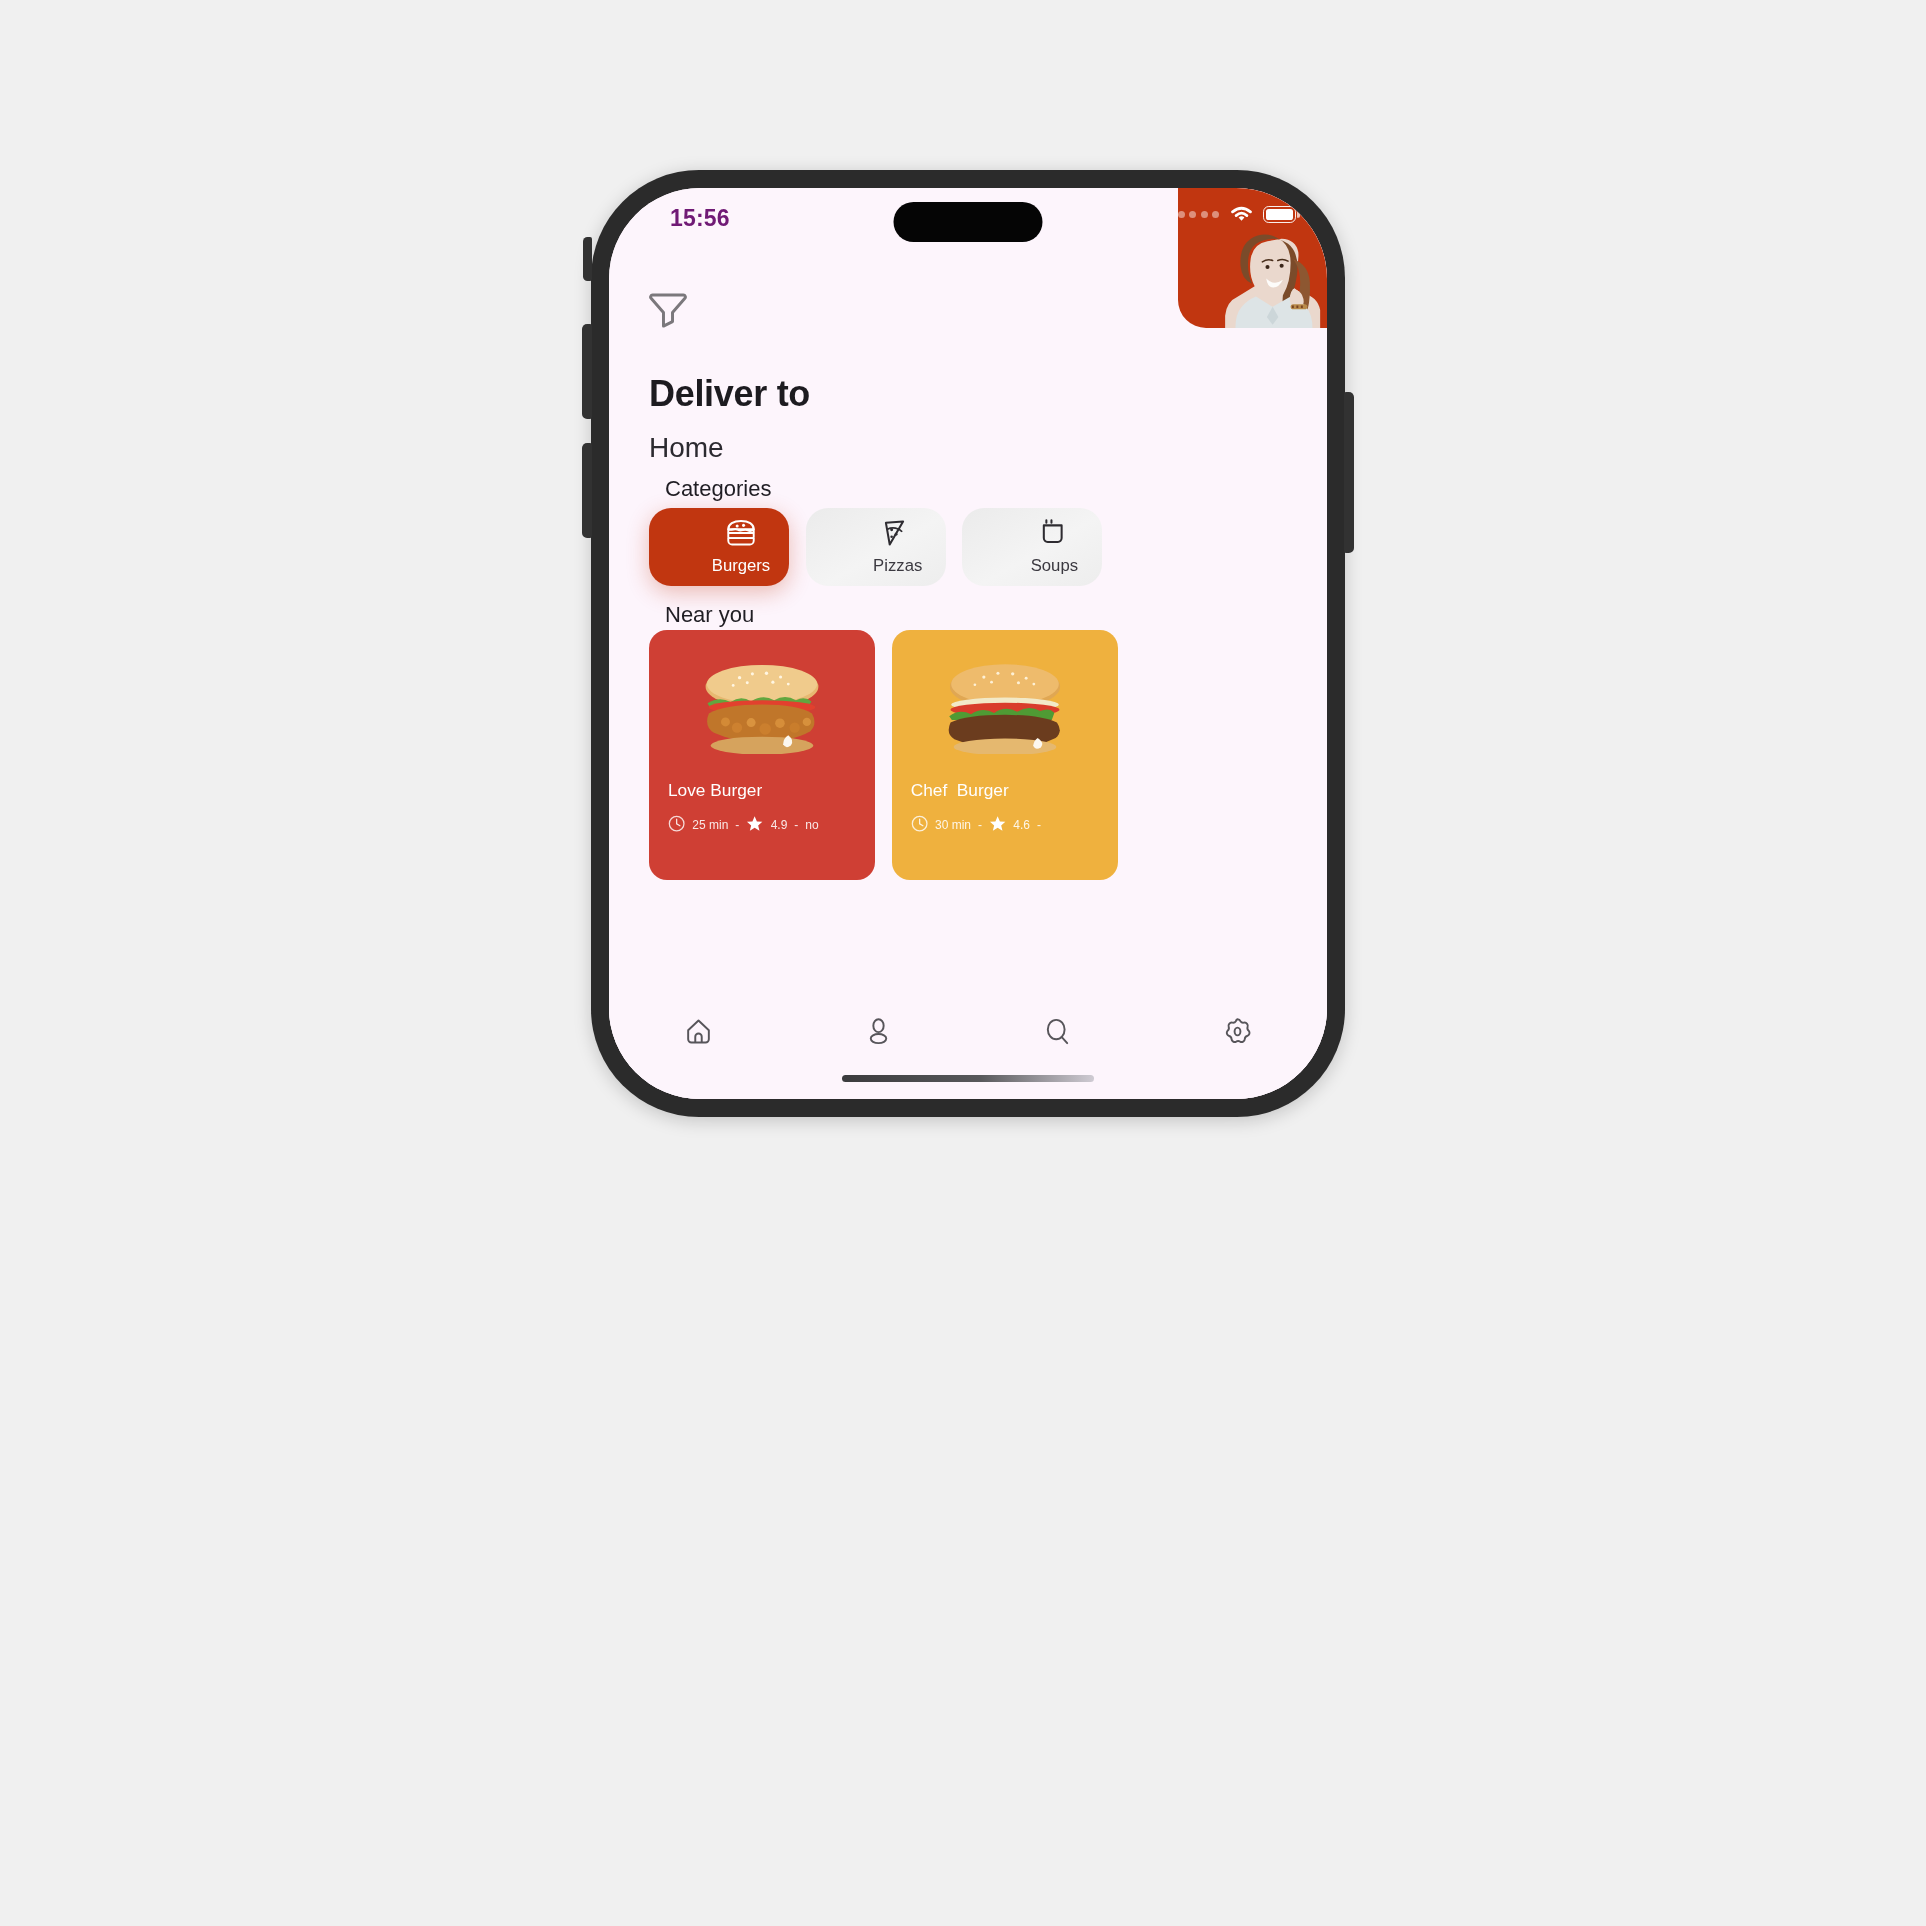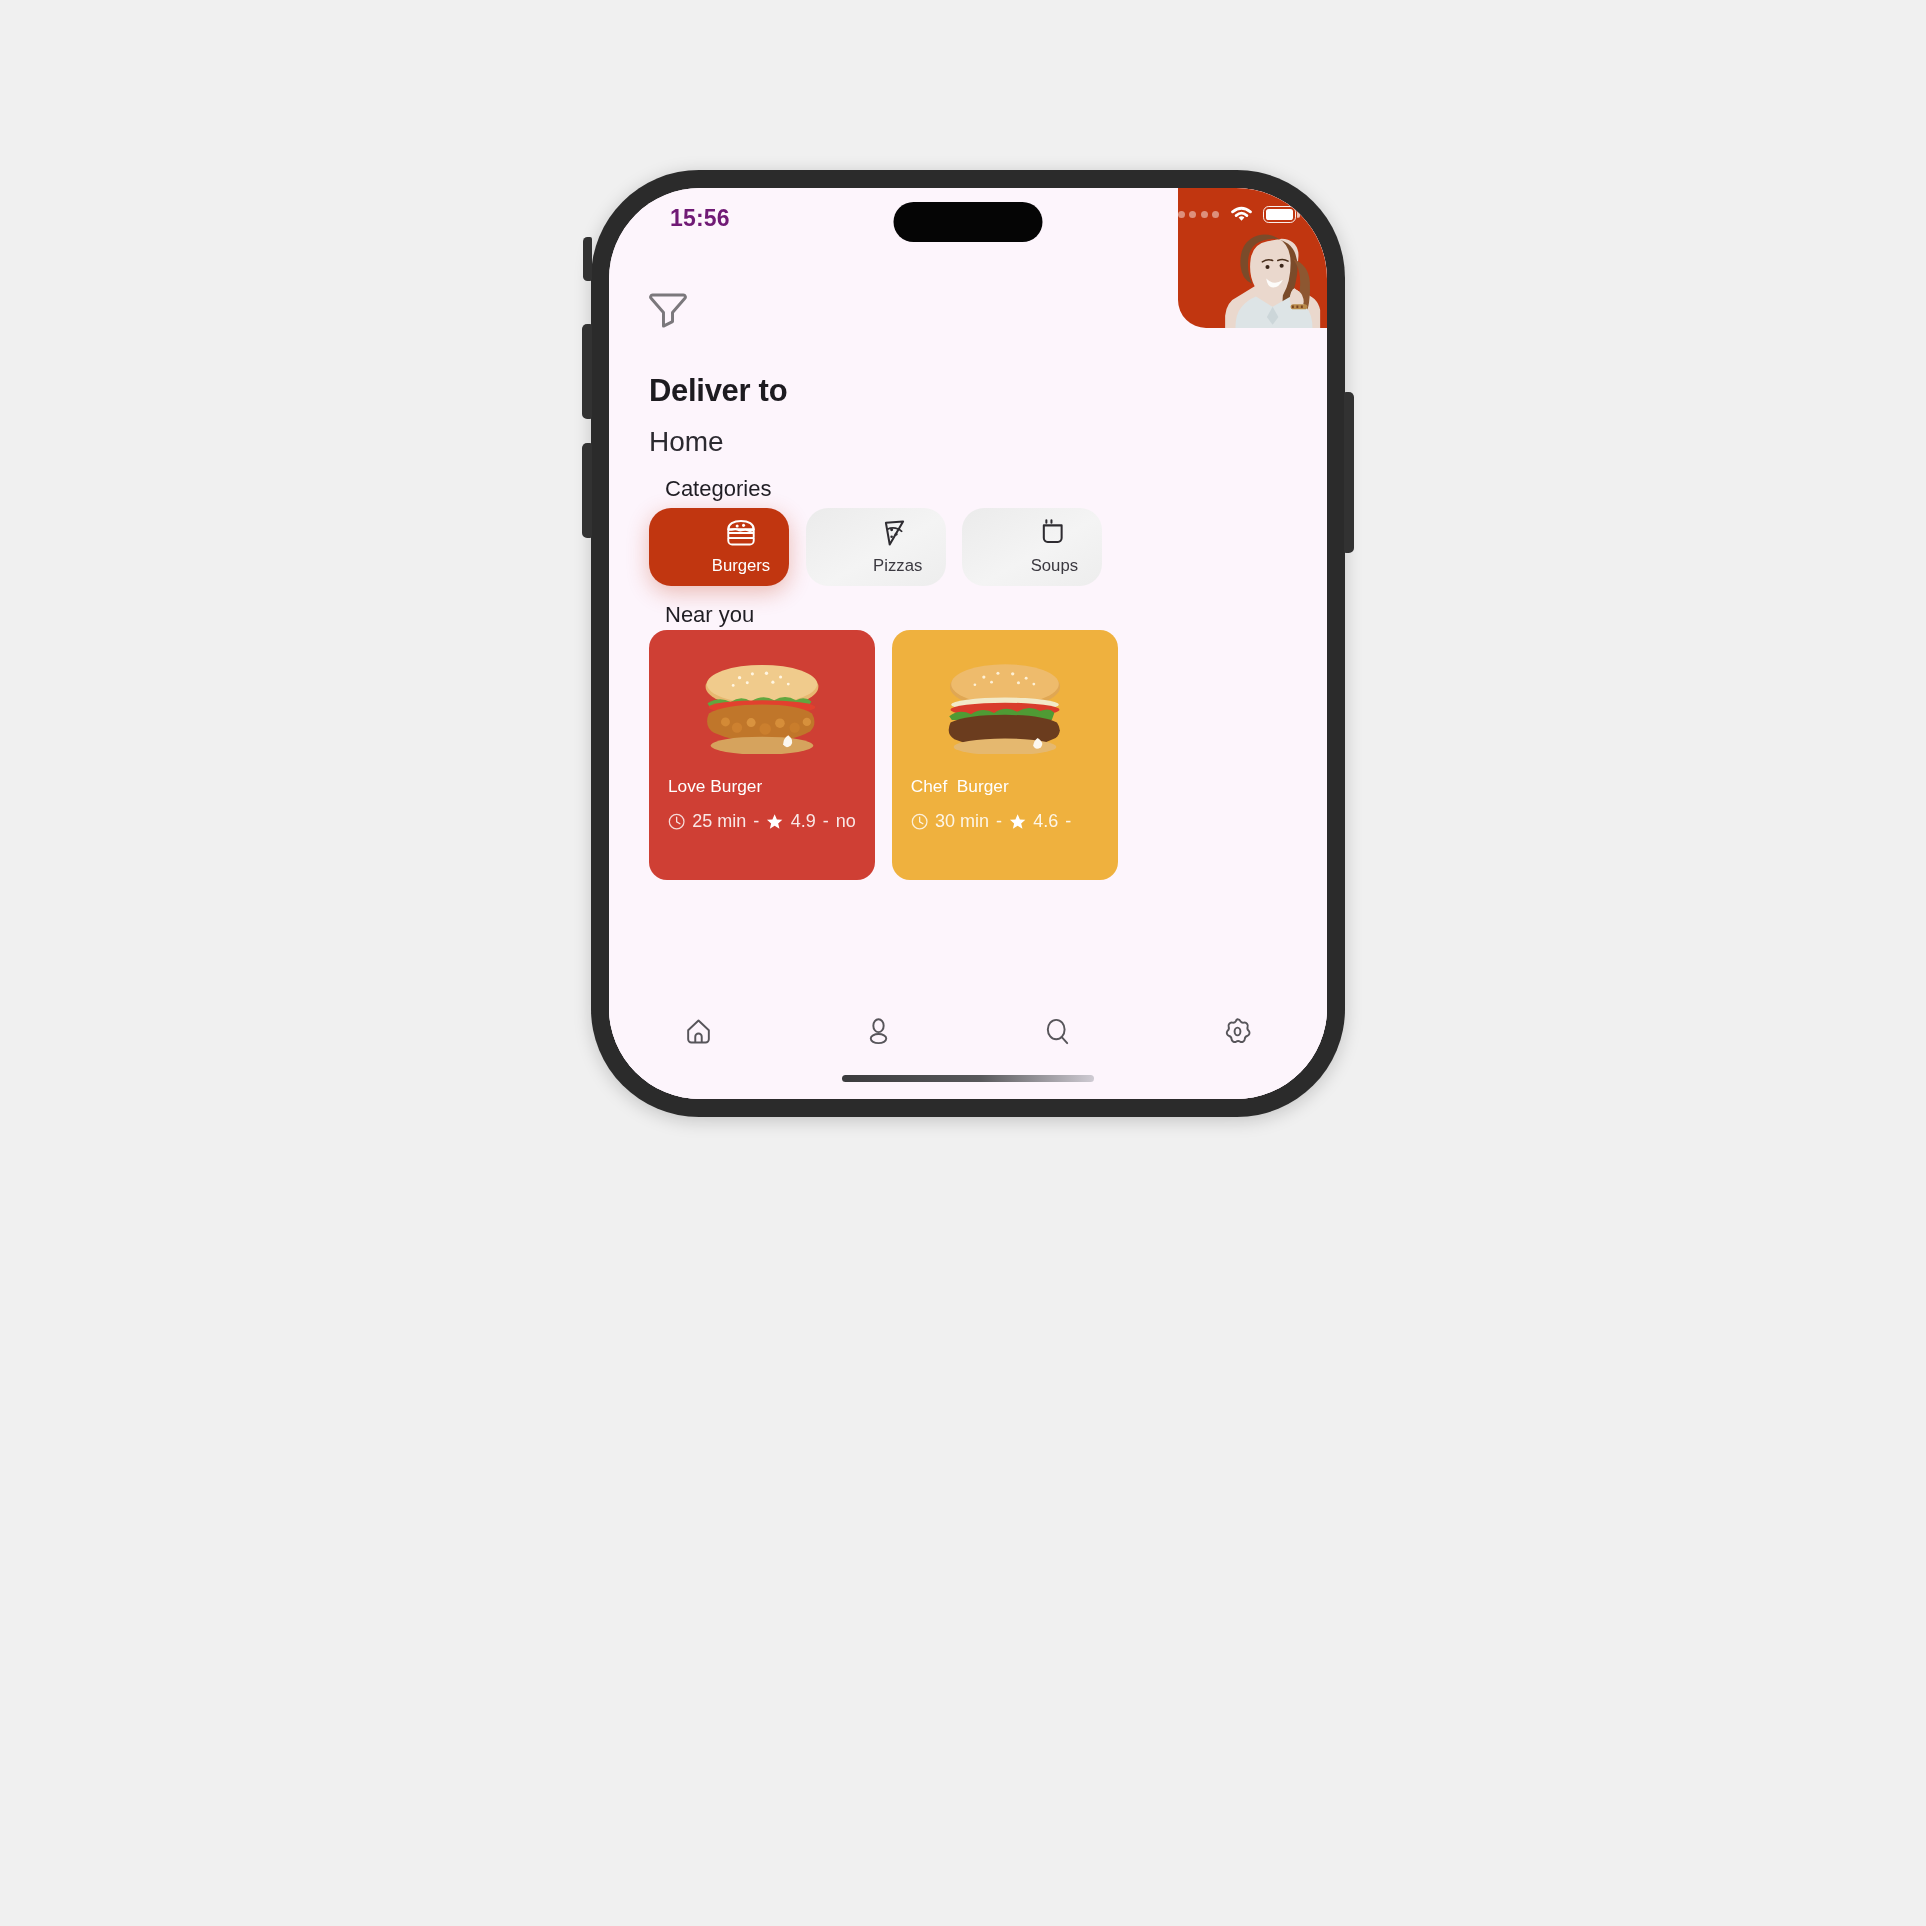--- a/index.html
+++ b/index.html
@@ -140,21 +140,21 @@
   .filter-btn {
     position: absolute;
     left: 39px;
     top: 100px;
     width: 40px;
     height: 40px;
   }
 
   .deliver-block { position: absolute; left: 40px; top: 185px; }
   .deliver-title {
-    font-size: 31px;
+    font-size: 36px;
     font-weight: 700;
     color: #1d1b20;
     letter-spacing: -0.3px;
   }
   .deliver-value {
     margin-top: 16.7px;
     font-size: 28px;
     font-weight: 400;
     color: #2c2a30;
   }
@@ -236,23 +236,23 @@
   }
   .rcard-name {
     font-size: 17.3px;
     color: #ffffff;
     font-weight: 400;
     white-space: pre;
   }
   .rcard-meta {
     margin-top: 14px;
     display: flex;
-    align-items: center;
+    align-items: flex-end;
     gap: 7px;
-    font-size: 18px;
+    font-size: 12px;
     color: rgba(255,255,255,0.88);
     white-space: nowrap;
   }
   .clock-ic { width: 17.3px; height: 17.3px; flex: none; }
   .star-ic { width: 17.3px; height: 17.3px; flex: none; }
 
   
   .tabbar {
     position: absolute;
     left: 0;

